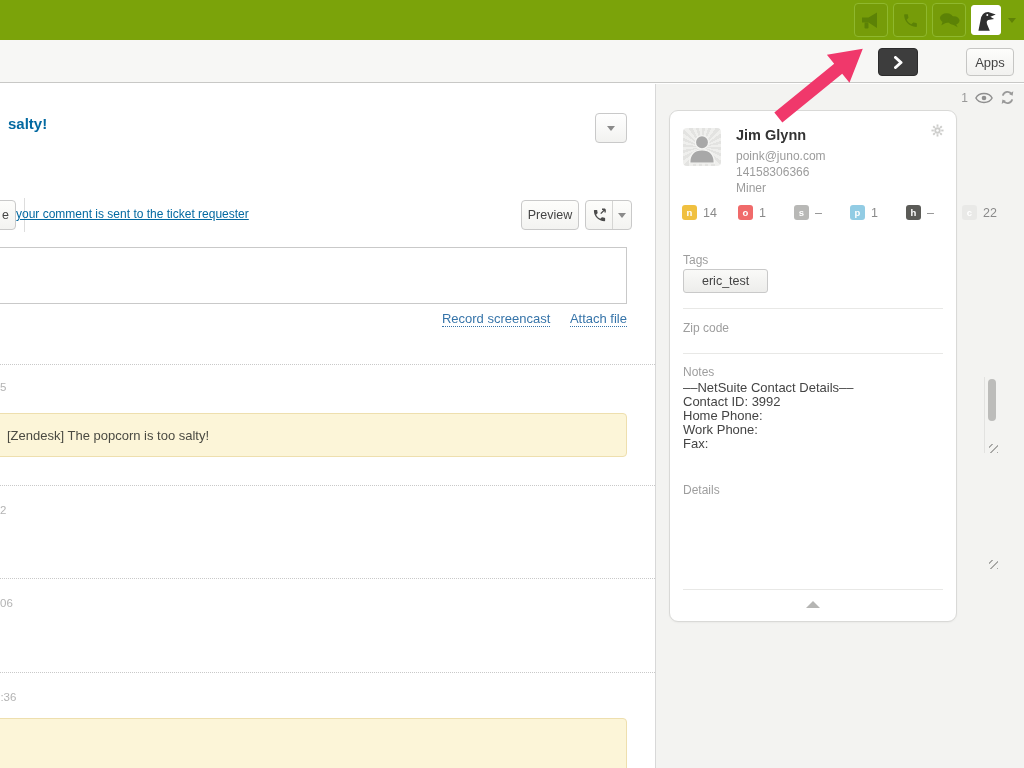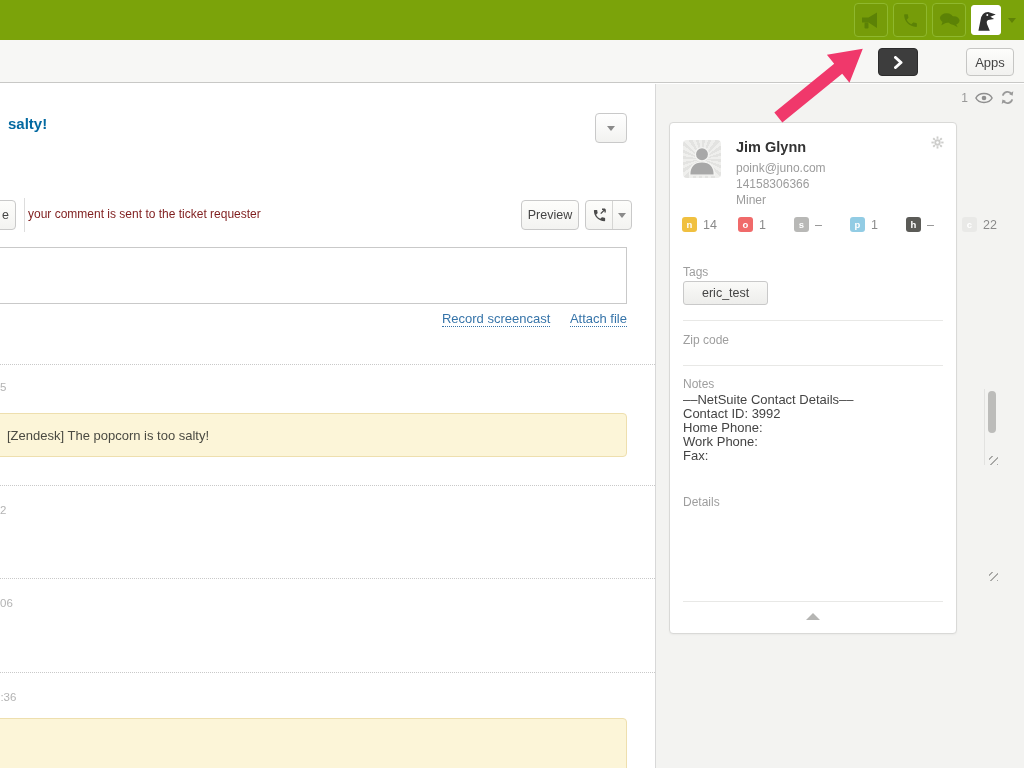--- a/index.html
+++ b/index.html
@@ -31,21 +31,21 @@
   .ticket-sub { position:absolute; left:2px; top:53px; font-size:12.5px; color:#9a9a9a; }
   .link-blue { color:#3674a9; cursor:pointer; }
   .title-dd { position:absolute; left:595px; top:29px; width:32px; height:30px; background:linear-gradient(#fff,#f2f2f0);
               border:1px solid #c9c9c9; border-radius:4px; display:flex; align-items:center; justify-content:center; cursor:pointer; }
   .caret-gray { width:0; height:0; border-left:4px solid transparent; border-right:4px solid transparent; border-top:5px solid #8a8a8a; }
 
   .cutoff-btn { position:absolute; left:-30px; top:116px; width:46px; height:30px; border:1px solid #c9c9c9; border-radius:4px;
                 background:linear-gradient(#fdfdfb,#f3f3f1); color:#444; font-size:12.5px; display:flex; align-items:center;
                 justify-content:flex-end; padding-right:6px; cursor:pointer; }
   .ctrl-divider { position:absolute; left:24px; top:114px; height:34px; border-left:1px solid #ddd; }
-  .comment-hint { position:absolute; left:28px; top:123px; font-size:12px; color:#7f1d1d; }
+  .comment-hint { position:absolute; left:16px; top:123px; font-size:12px; color:#0369a1;text-decoration:underline; }
   .preview-btn { position:absolute; left:521px; top:116px; width:58px; height:30px; background:linear-gradient(#fdfdfb,#f3f3f1);
                  border:1px solid #c9c9c9; border-radius:4px; color:#444; font-size:12.5px; display:flex; align-items:center;
                  justify-content:center; cursor:pointer; }
   .call-split { position:absolute; left:585px; top:116px; height:30px; display:flex; border:1px solid #c9c9c9; border-radius:4px;
                 background:linear-gradient(#fdfdfb,#f3f3f1); overflow:hidden; }
   .call-main { width:27px; display:flex; align-items:center; justify-content:center; border-right:1px solid #d5d5d3; cursor:pointer; }
   .call-caret { width:18px; display:flex; align-items:center; justify-content:center; cursor:pointer; }
 
   .comment-box { position:absolute; left:-20px; top:163px; width:647px; height:57px; background:#fff; border:1px solid #c9c9c9; }
   .attach-row { position:absolute; top:227px; left:0; width:627px; text-align:right; font-size:13px; }
@@ -55,21 +55,21 @@
   .ts-frag { position:absolute; font-size:11.5px; color:#b3b3b3; }
   .ybox { position:absolute; left:-20px; width:647px; border:1px solid #eedfae; border-radius:4px; display:flex; align-items:center; }
   .ybox-text { padding-left:26px; font-size:13px; color:#4a4a42; }
 
   
   .sidebar { position:absolute; left:655px; top:84px; width:369px; height:684px; background:#f3f3f1; border-left:1px solid #d8d8d8; }
   .viewers { position:absolute; right:9px; top:6px; display:flex; align-items:center; gap:7px; color:#999; font-size:12px; }
   .viewers .icon { cursor:pointer; display:flex; }
 
   .user-card { position:absolute; left:13px; top:26px; width:288px; height:512px; background:#fff; border:1px solid #d9d9d7;
-               border-radius:4px; box-shadow:0 1px 2px rgba(0,0,0,0.04);margin-top:12px; }
+               border-radius:9px; box-shadow:0 1px 2px rgba(0,0,0,0.04); }
   .gear { position:absolute; right:12px; top:12px; cursor:pointer; }
   .avatar-big { position:absolute; left:13px; top:17px; width:38px; height:38px; border-radius:4px; overflow:hidden;
                 background:repeating-conic-gradient(#e3e3e1 0deg 9deg, #efefed 9deg 18deg); }
   .u-name { position:absolute; left:66px; top:16px; font-size:14.5px; font-weight:bold; color:#333; }
   .u-line { position:absolute; left:66px; font-size:12px; color:#9c9c9c; }
 
   .badges { position:absolute; left:12px; top:94px; display:flex; }
   .badge-group { width:56px; display:flex; align-items:center; cursor:pointer; }
   .badge { width:15px; height:15px; border-radius:3px; color:#fff; font-size:9.5px; font-weight:bold;
            display:flex; align-items:center; justify-content:center; }

